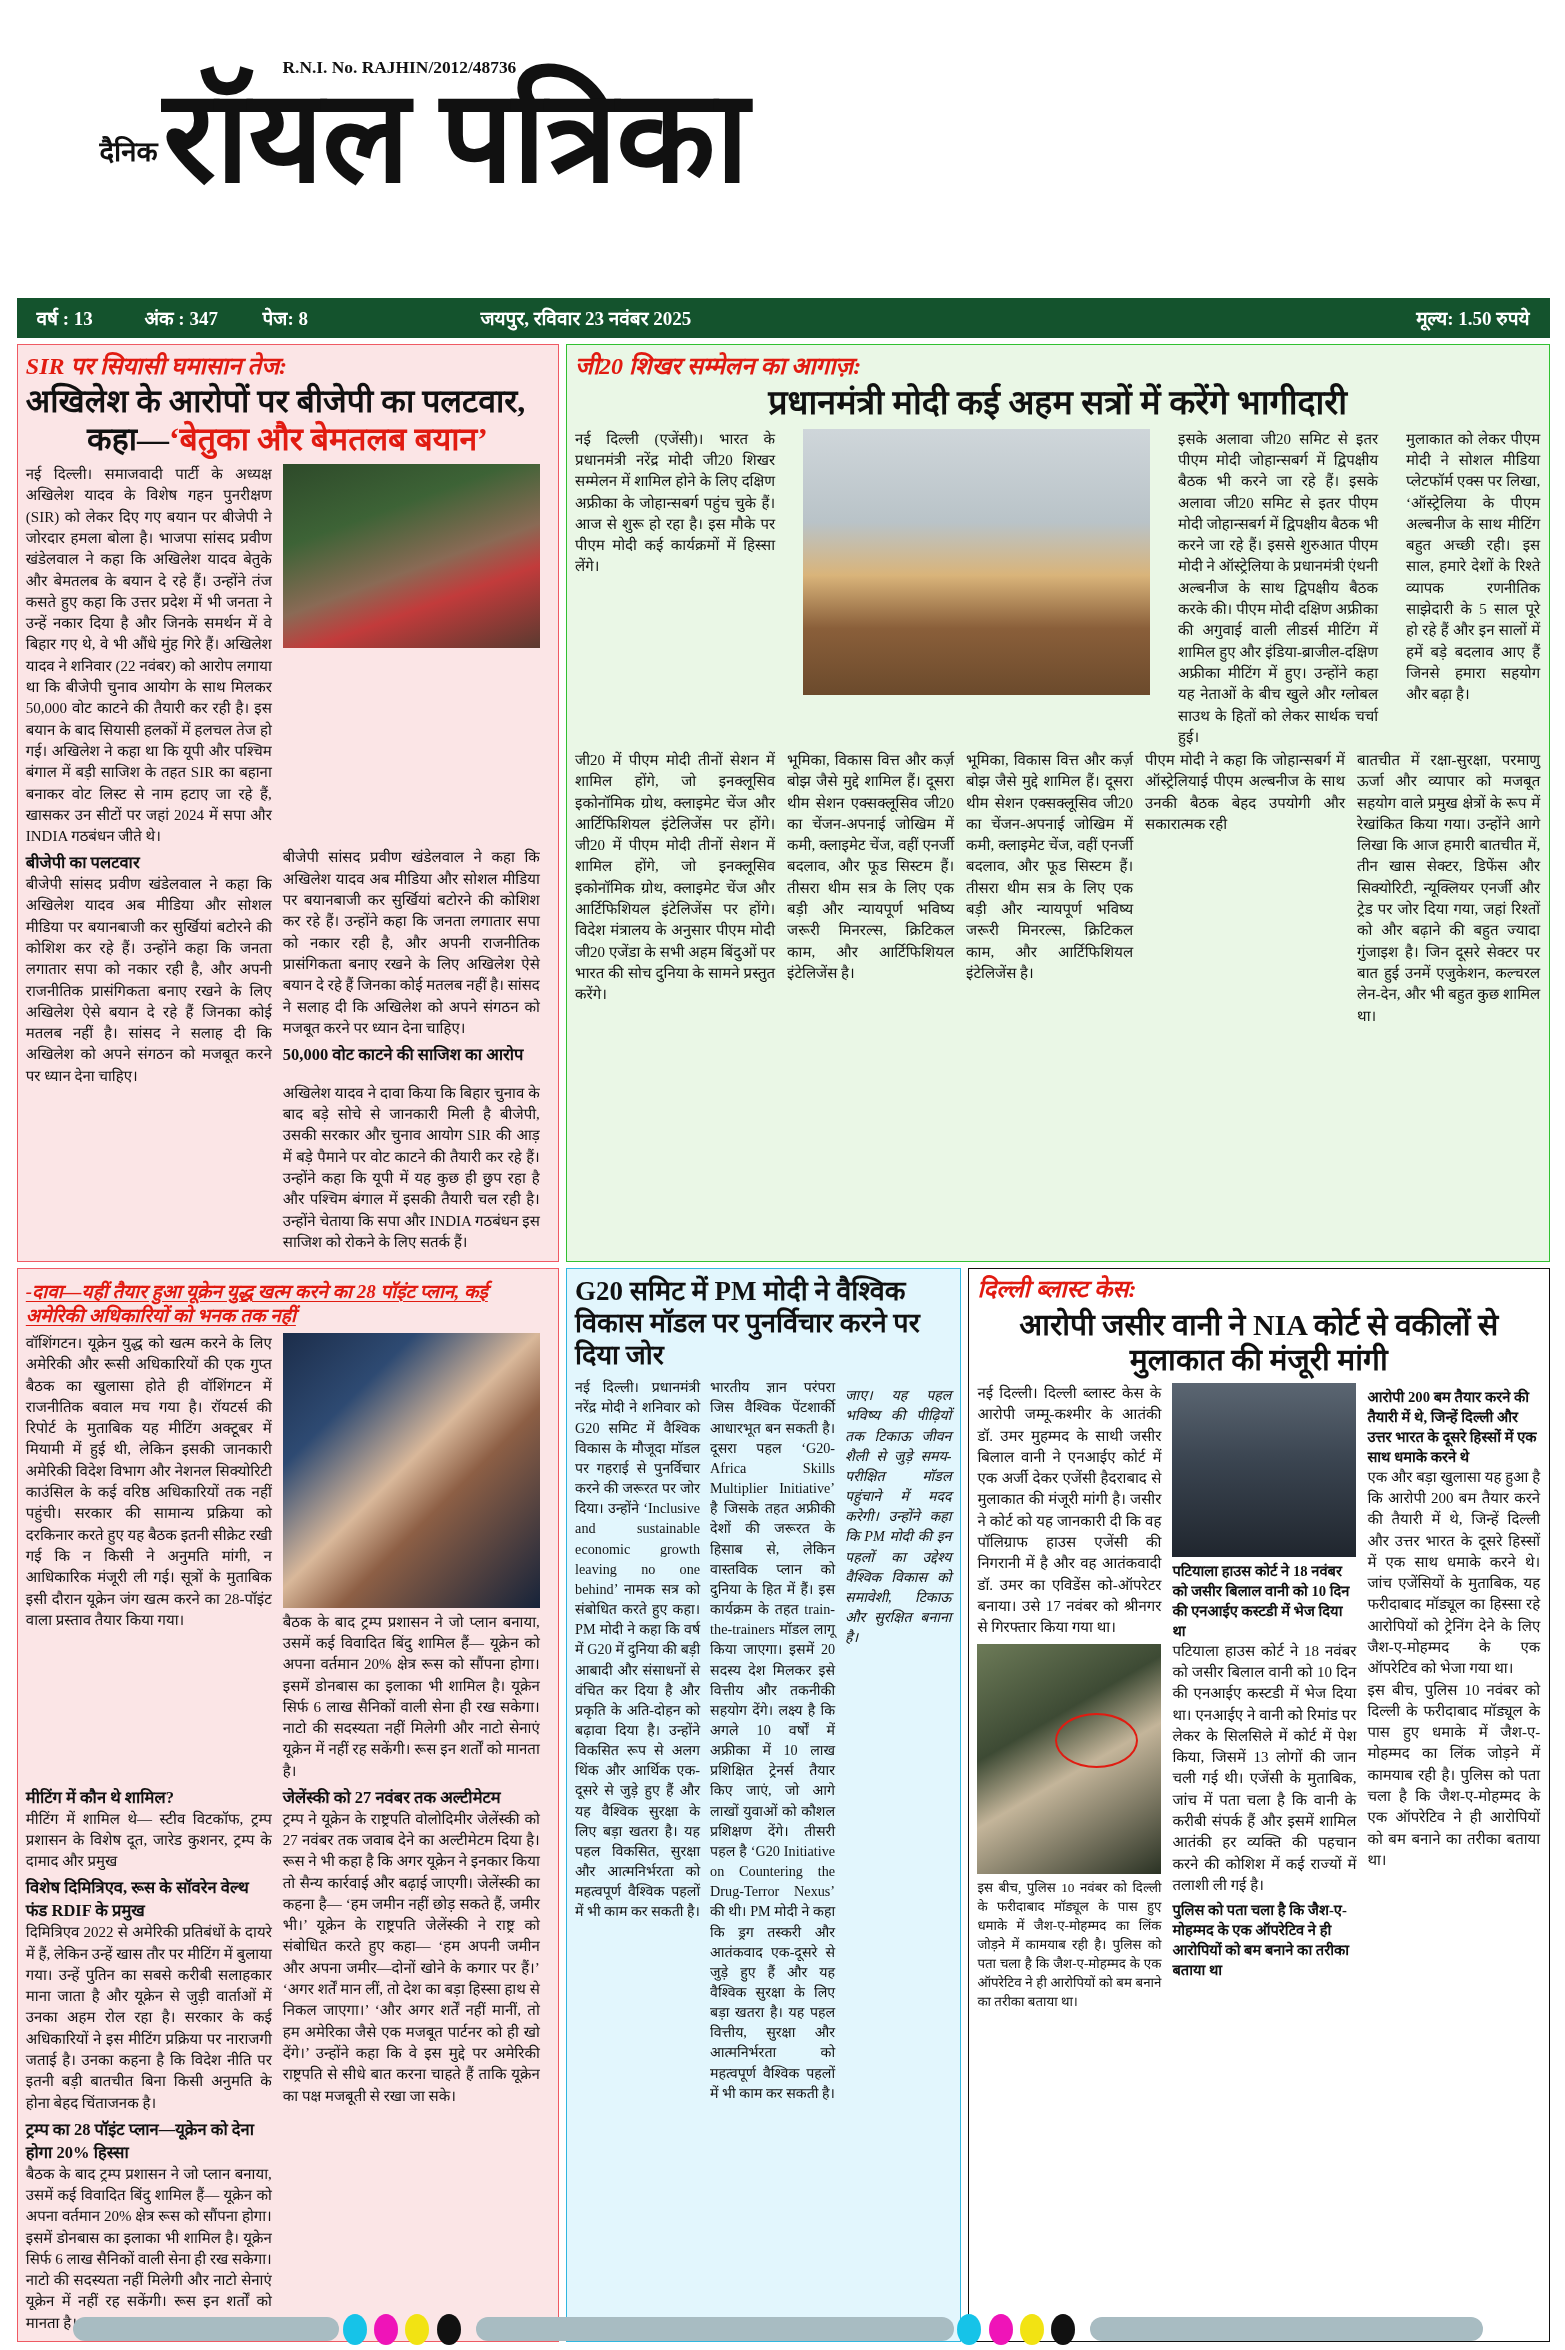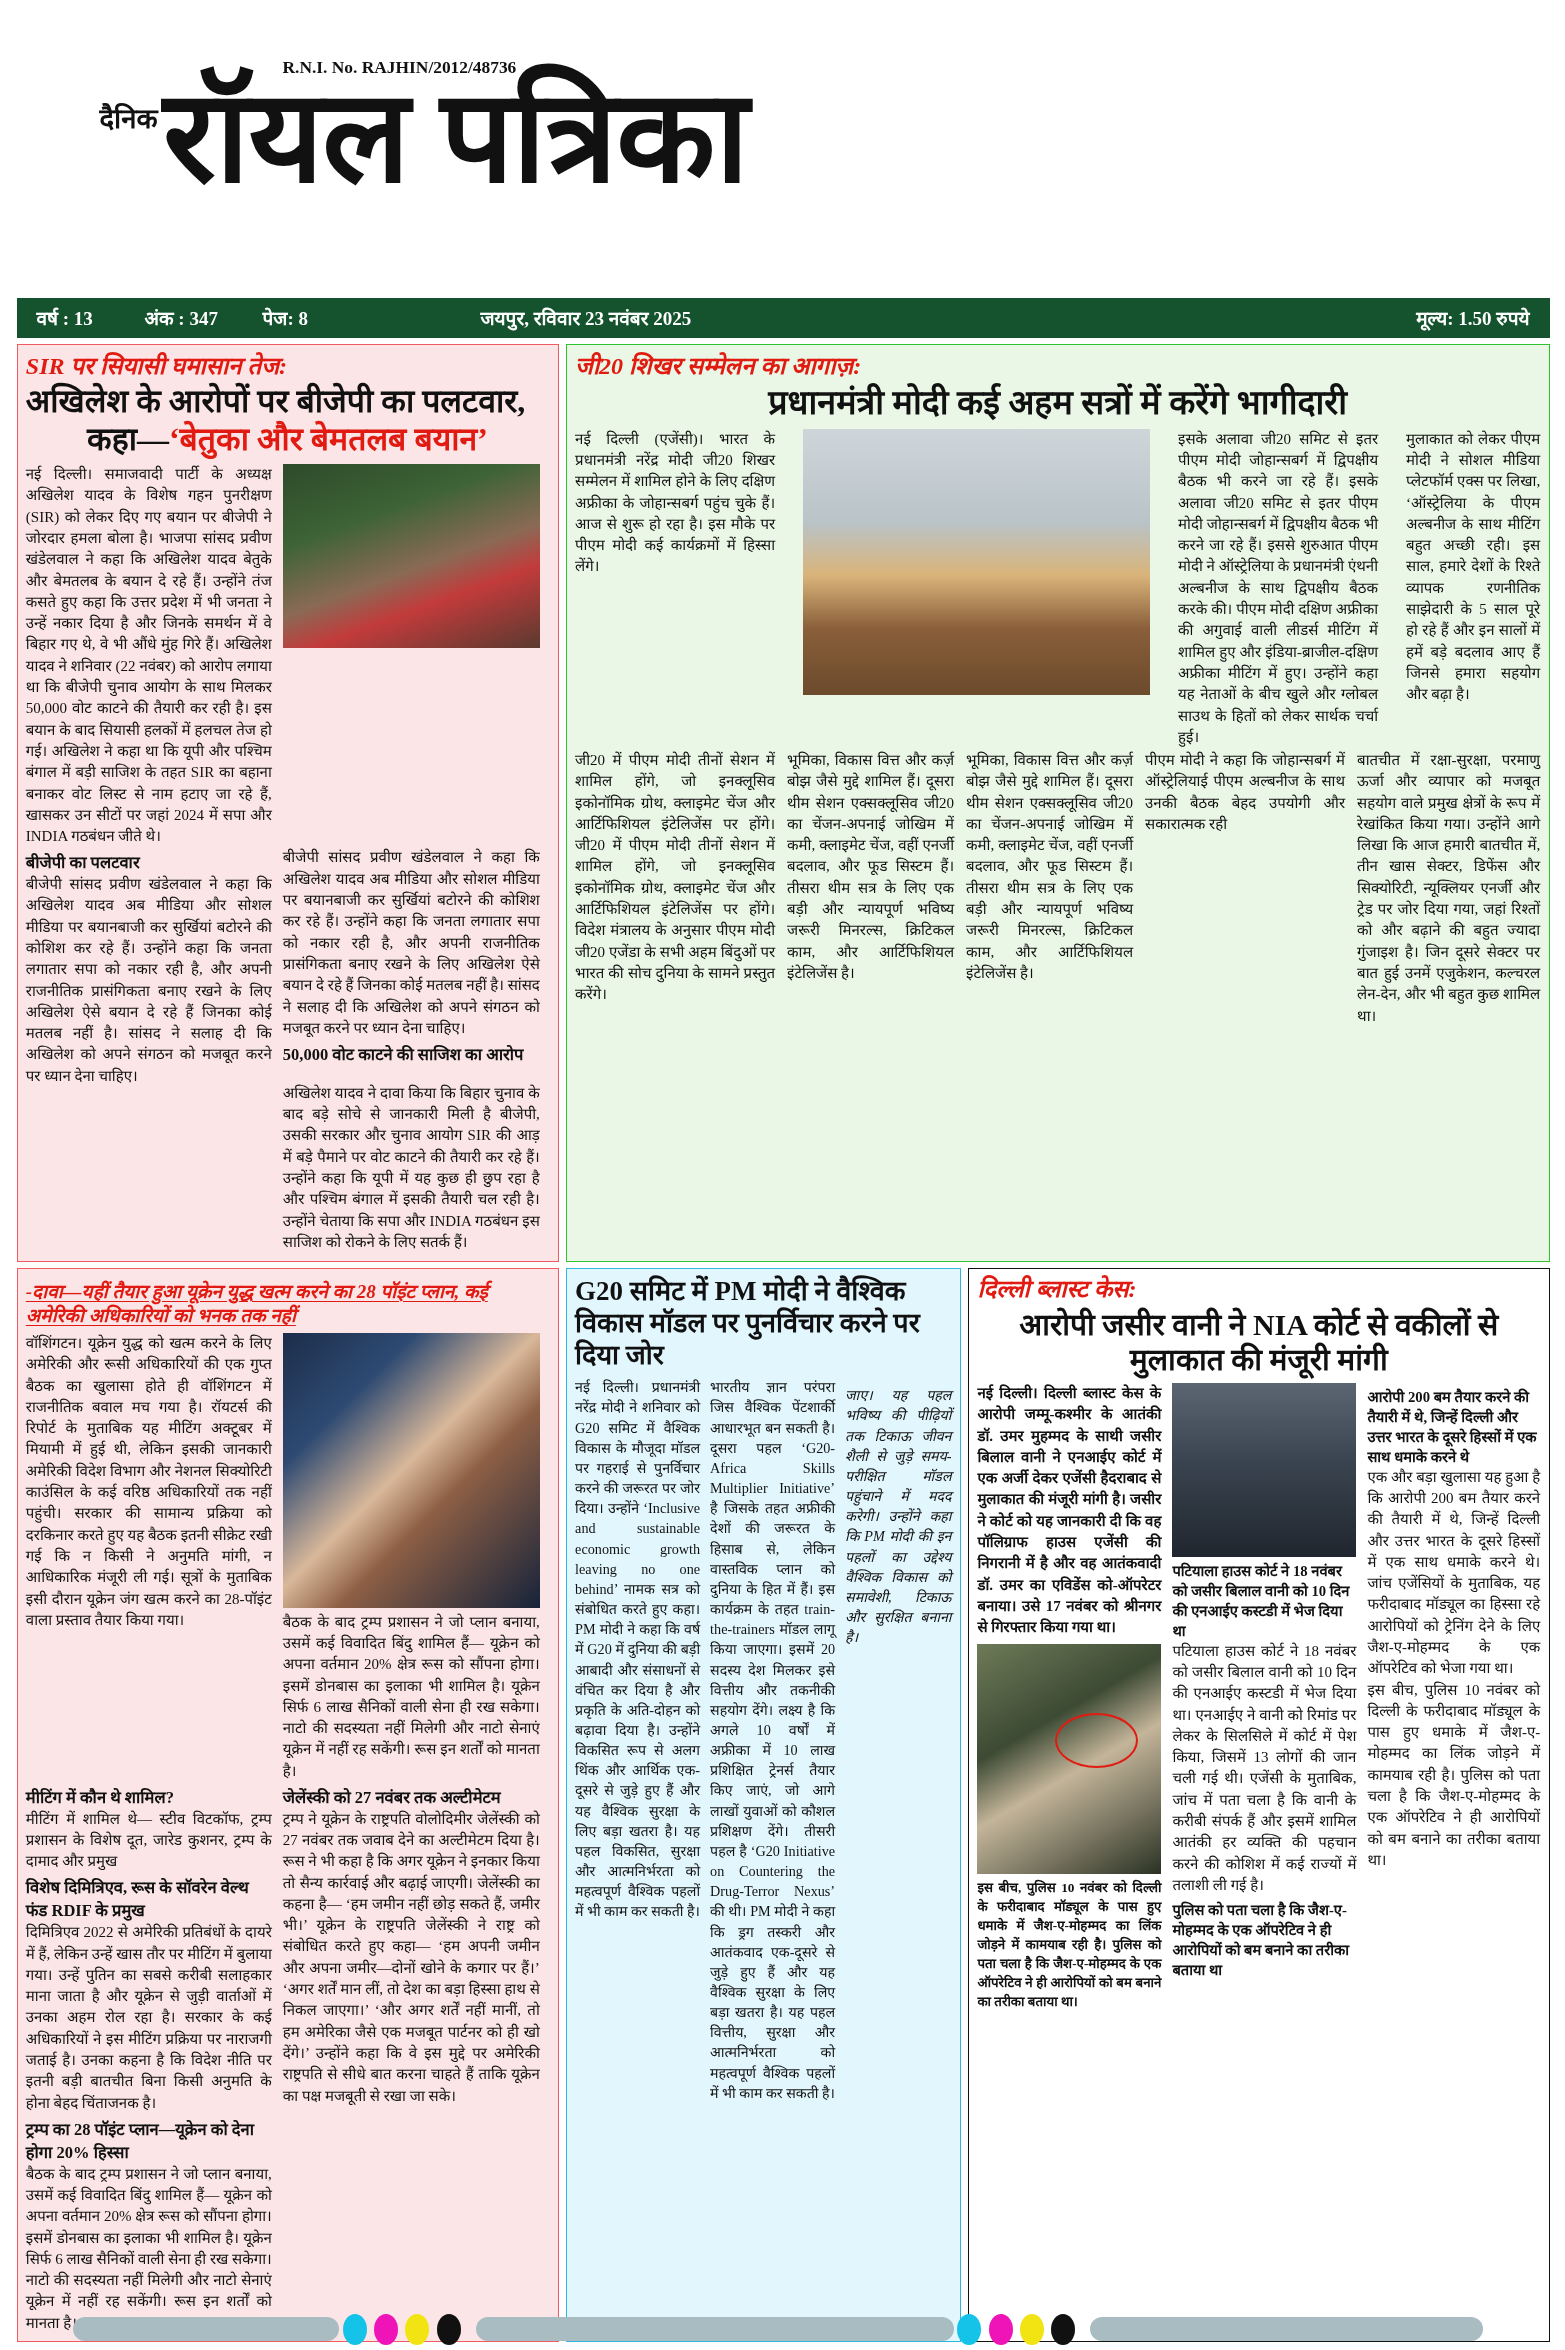--- a/index.html
+++ b/index.html
@@ -20,21 +20,21 @@
     position:absolute; right:5.5px; top:5.5px;
     text-align:left; font-size:15.6px; line-height:1.55;
     font-weight:700; font-family:"Liberation Serif", serif;
     letter-spacing:-0.3px;
   }
   .rni {
     position:absolute; left:266px; top:44px;
     font-size:17.4px; font-weight:700;
     font-family:"Liberation Serif", serif;
   }
-  .logo-wrap { position:absolute; left:83px; top:66px; display:flex; align-items:flex-start; }
+  .logo-wrap { position:absolute; left:83px; top:66px; display:flex; align-items:center; }
   .logo-dainik {
     font-size:27.5px; font-weight:700; line-height:1;
     margin-top:26px; margin-right:5.5px;
     font-family:"Liberation Serif", serif;
   }
   .logo-title {
     font-size:129px; line-height:0.92; font-weight:700;
     letter-spacing:-0.9px;
     font-family:"Liberation Serif", serif;
     white-space:nowrap;
@@ -224,21 +224,21 @@
         <div class="body-txt" style="width:125px; margin-top:0; font-size:14.2px;">भारतीय ज्ञान परंपरा जिस वैश्विक पेंटशार्की आधारभूत बन सकती है। दूसरा पहल ‘G20-Africa Skills Multiplier Initiative’ है जिसके तहत अफ्रीकी देशों की जरूरत के हिसाब से, लेकिन वास्तविक प्लान को दुनिया के हित में हैं। इस कार्यक्रम के तहत train-the-trainers मॉडल लागू किया जाएगा। इसमें 20 सदस्य देश मिलकर इसे वित्तीय और तकनीकी सहयोग देंगे। लक्ष्य है कि अगले 10 वर्षों में अफ्रीका में 10 लाख प्रशिक्षित ट्रेनर्स तैयार किए जाएं, जो आगे लाखों युवाओं को कौशल प्रशिक्षण देंगे। तीसरी पहल है ‘G20 Initiative on Countering the Drug-Terror Nexus’ की थी। PM मोदी ने कहा कि ड्रग तस्करी और आतंकवाद एक-दूसरे से जुड़े हुए हैं और यह वैश्विक सुरक्षा के लिए बड़ा खतरा है। यह पहल वित्तीय, सुरक्षा और आत्मनिर्भरता को महत्वपूर्ण वैश्विक पहलों में भी काम कर सकती है।</div>
         <div class="body-txt" style="flex:1; margin-top:8px; font-size:14.2px;font-style:italic;">जाए। यह पहल भविष्य की पीढ़ियों तक टिकाऊ जीवन शैली से जुड़े समय-परीक्षित मॉडल पहुंचाने में मदद करेगी। उन्होंने कहा कि PM मोदी की इन पहलों का उद्देश्य वैश्विक विकास को समावेशी, टिकाऊ और सुरक्षित बनाना है।</div>
       </div>
     </div>
 
     <div class="box box-white" style="flex:1; border-color:#111;">
       <div class="kicker">दिल्ली ब्लास्ट केस:</div>
       <div class="headline center" style="font-size:30px;">आरोपी जसीर वानी ने NIA कोर्ट से वकीलों से मुलाकात की मंजूरी मांगी</div>
 
       <div style="display:flex; gap:11px; margin-top:5.5px;">
-        <div style="width:184px;font-weight:bold;">
+        <div style="width:184px;">
           <div class="body-txt" style="margin-top:0;">नई दिल्ली। दिल्ली ब्लास्ट केस के आरोपी जम्मू-कश्मीर के आतंकी डॉ. उमर मुहम्मद के साथी जसीर बिलाल वानी ने एनआईए कोर्ट में एक अर्जी देकर एजेंसी हैदराबाद से मुलाकात की मंजूरी मांगी है। जसीर ने कोर्ट को यह जानकारी दी कि वह पॉलिग्राफ हाउस एजेंसी की निगरानी में है और वह आतंकवादी डॉ. उमर का एविडेंस को-ऑपरेटर बनाया। उसे 17 नवंबर को श्रीनगर से गिरफ्तार किया गया था।</div>
           <div class="photo ph-jaish" style="height:230px; margin-top:5.5px;">
             <div class="photo-ellipse"></div>
           </div>
           <div class="body-txt" style="font-size:13.3px;">
             <span>इस बीच, पुलिस 10 नवंबर को दिल्ली के फरीदाबाद मॉड्यूल के पास हुए धमाके में जैश-ए-मोहम्मद का लिंक जोड़ने में कामयाब रही है। पुलिस को पता चला है कि जैश-ए-मोहम्मद के एक ऑपरेटिव ने ही आरोपियों को बम बनाने का तरीका बताया था।</span>
           </div>
         </div>
         <div style="width:184px;">
           <div class="photo ph-court"></div>

